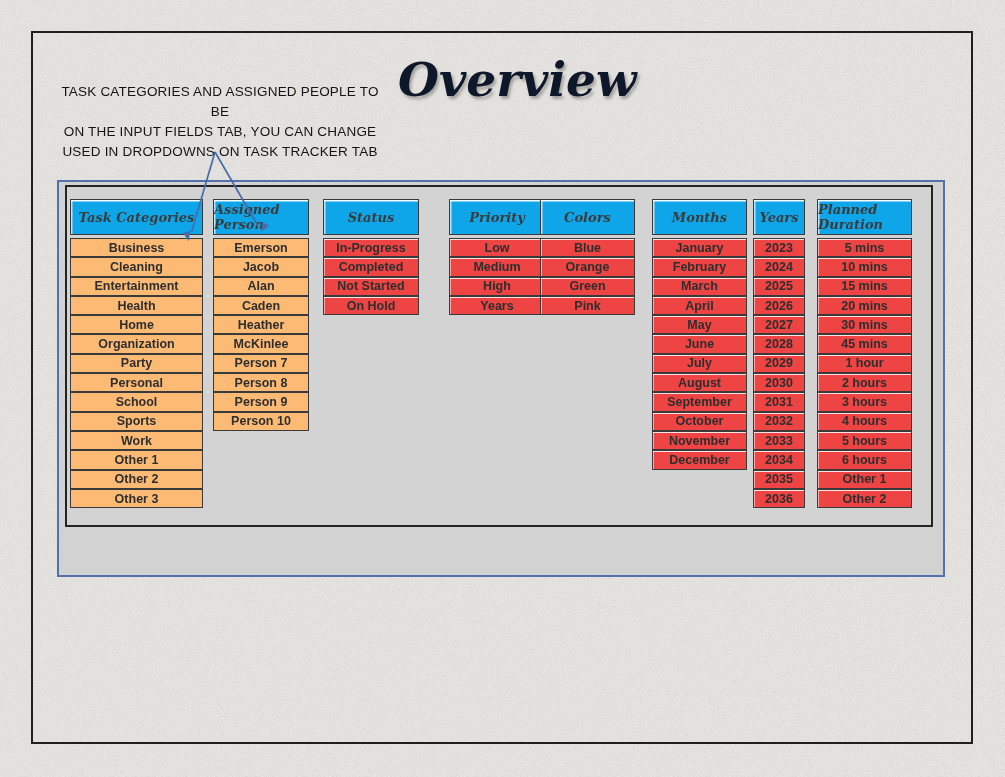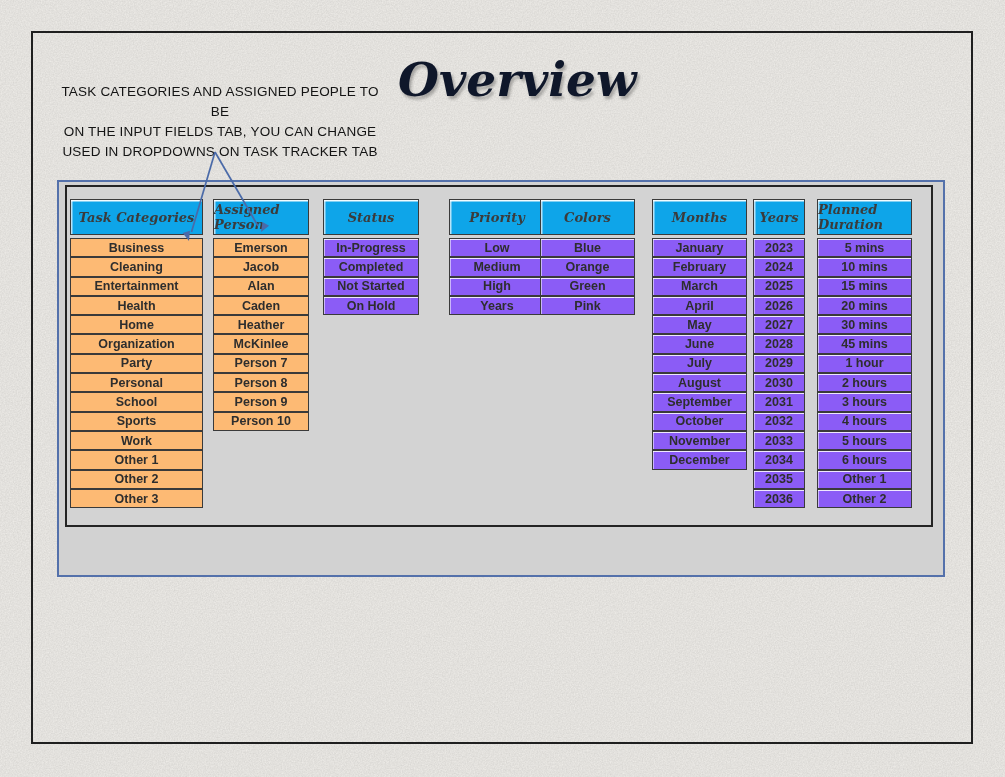--- a/index.html
+++ b/index.html
@@ -43,21 +43,21 @@
     font-family:"DejaVu Serif", serif; font-style:italic; font-weight:bold;
     font-size:13px; color:#3b3b3b;
   }
   .cell {
     box-sizing:border-box; height:19.3px;
     border:1.2px solid #3a3a3a;
     display:flex; align-items:center; justify-content:center;
     font-weight:bold; font-size:12.5px; color:#2e2e2e;
   }
   .cell.white { background:#fdba74; }
-  .cell.gray  { background:#8b5cf6;
+  .cell.gray  { background:#ef4444;
     box-shadow:inset 0 1px 0 rgba(255,255,255,0.85), inset 1px 0 0 rgba(255,255,255,0.55);text-align:right; }
   .arrows { position:absolute; left:0; top:0; width:1005px; height:777px; z-index:3; pointer-events:none; }
 </style>
 </head>
 <body>
 
 <div class="page">
 
   <svg class="texture" xmlns="http://www.w3.org/2000/svg">
     <filter id="paperNoise">

